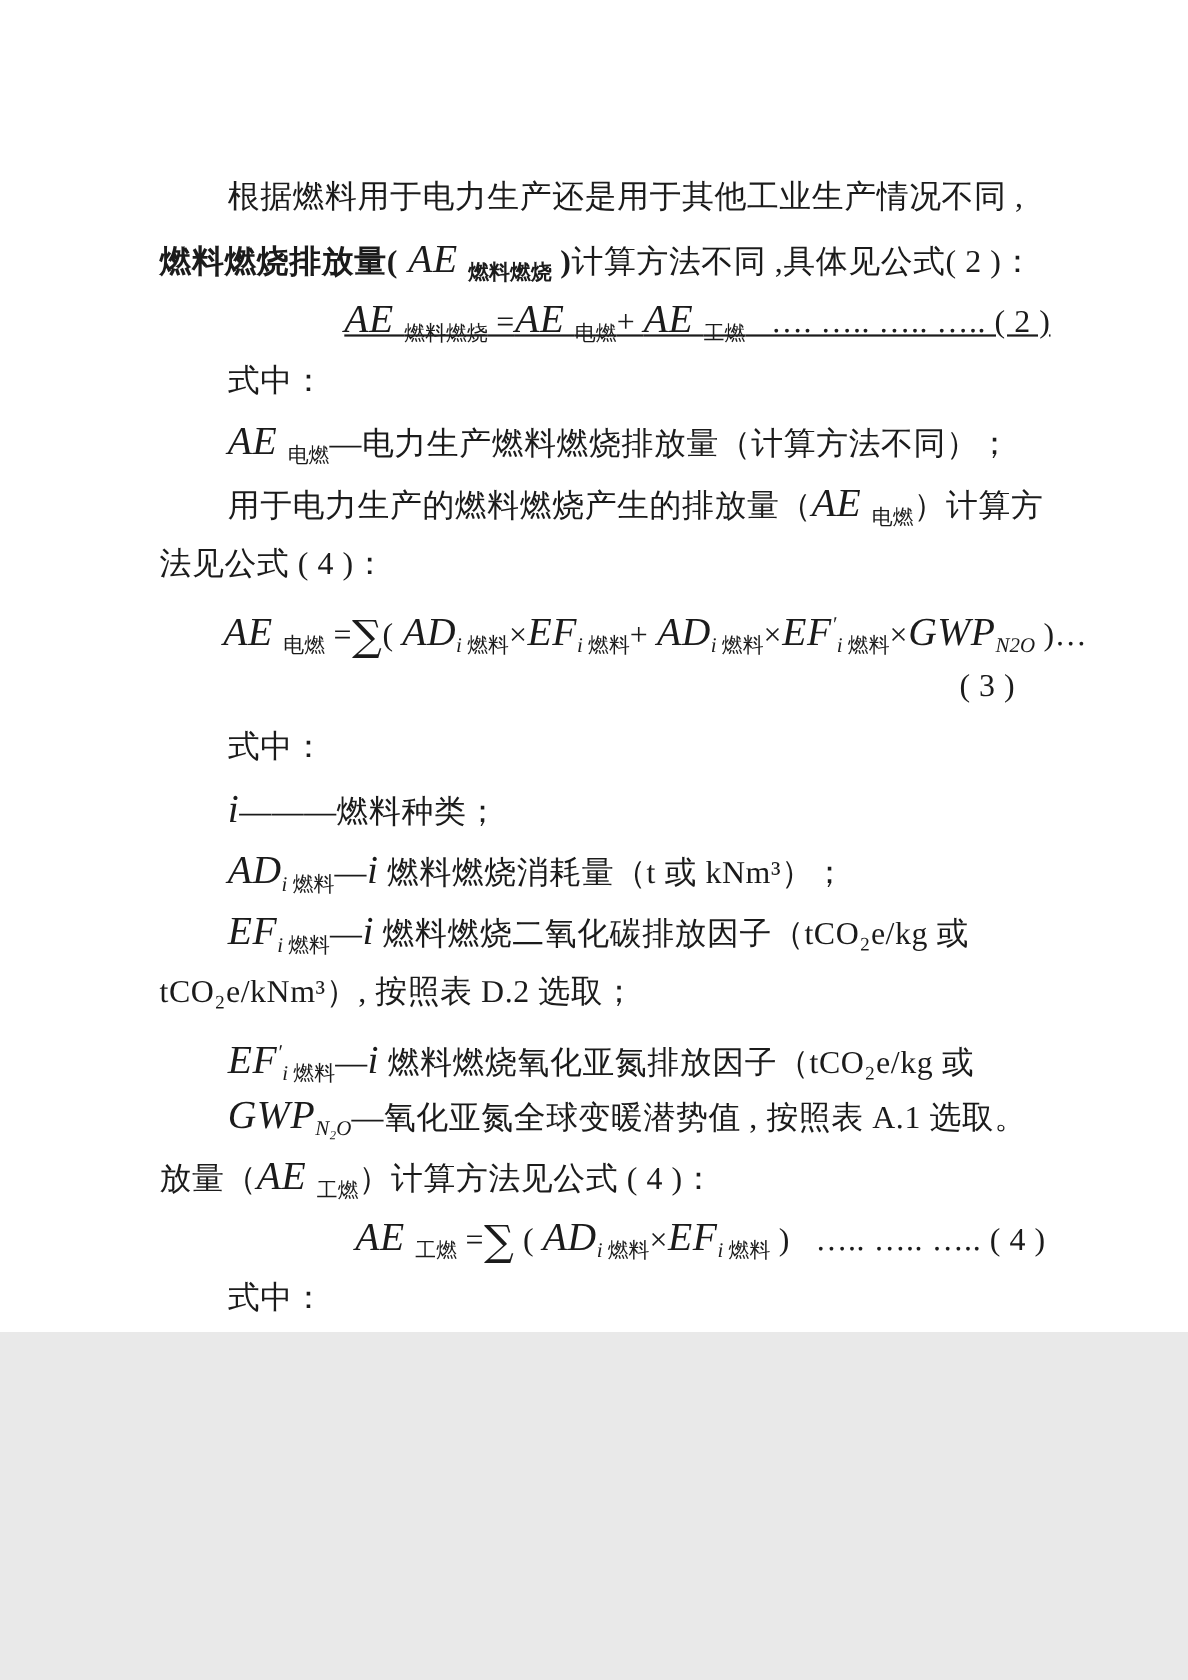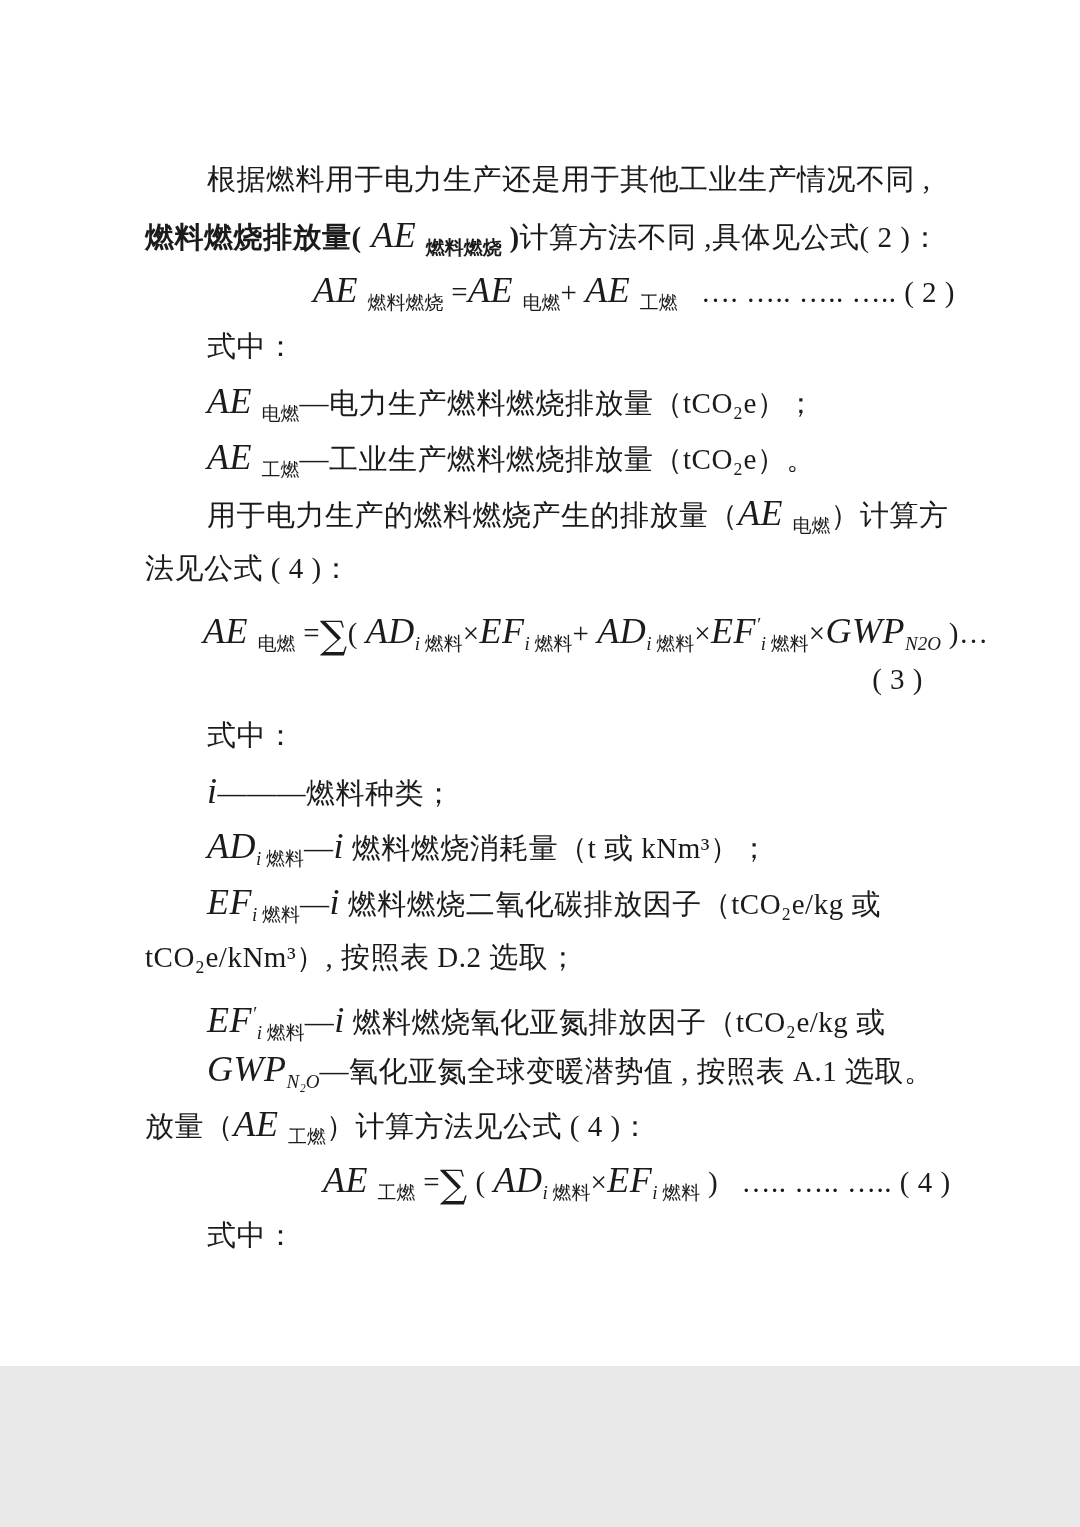--- a/index.html
+++ b/index.html
@@ -1,40 +1,40 @@
 <!DOCTYPE html>
 <html><head>
 <meta charset="utf-8">
 <style>
   html, body { margin: 0; padding: 0; background: #e9e9e9; }
   .page {
     position: relative;
     width: 1080px;
-    height: 1366px;
+    height: 1211px;
     margin: 0 auto;
     background: #ffffff;
     color: #1b1b1b;
     font-family: "Liberation Serif", serif;
     overflow: hidden;
   }
   .content {
     position: absolute;
     left: 145px;
     top: 152px;
     width: 792px;
   }
   .ln {
     font-size: 29px;
     line-height: 55.6px;
     height: 55.6px;
     white-space: pre;
     letter-spacing: 0.5px;
   }
   .indent { padding-left: 62px; }
-  .f2 { padding-left: 168px; }   
+  .f2 { padding-left: 168px; text-decoration: underline; }   
   .f3 { padding-left: 58px; }    
   .f4 { padding-left: 178px; }   
   .fr { text-align: right; padding-right: 14px; }
   .b { font-weight: bold; }
   .var {
     font-family: "Liberation Serif", serif;
     font-style: italic;
     font-size: 36px;
   }
   .rm {
@@ -72,22 +72,21 @@
 </style>
 </head>
 <body>
 
 <div class="page">
   <div class="content">
       <div class="ln indent"><span>根据燃料用于电力生产还是用于其他工业生产情况不同 ,</span></div>
       <div class="ln"><span class="b">燃料燃烧排放量(</span><span class="var"> AE </span><span class="sub b">燃料燃烧</span><span class="b"> )</span><span>计算方法不同 ,具体见公式( 2 )：</span></div>
       <div class="ln f2"><span class="var">AE </span><span class="sub">燃料燃烧</span><span class="rm"> =</span><span class="var">AE </span><span class="sub">电燃</span><span class="rm">+ </span><span class="var">AE </span><span class="sub">工燃</span><span class="rm">   …. ….. ….. ….. ( 2 )</span></div>
       <div class="ln indent"><span>式中：</span></div>
-      <div class="ln indent"><span class="var">AE </span><span class="sub">电燃</span><span>—电力生产燃料燃烧排放量（tCO₂e）；</span></div>
-      <div class="ln indent"><span class="var">AE </span><span class="sub">工燃</span><span>—工业生产燃料燃烧排放量（tCO₂e）。</span></div>
+      <div class="ln indent"><span class="var">AE </span><span class="sub">电燃</span><span>—电力生产燃料燃烧排放量（计算方法不同）；</span></div>
       <div class="ln indent"><span>用于电力生产的燃料燃烧产生的排放量（</span><span class="var">AE </span><span class="sub">电燃</span><span>）计算方</span></div>
       <div class="ln"><span>法见公式 ( 4 )：</span></div>
       <div class="ln f3"><span class="var">AE </span><span class="sub">电燃</span><span class="rm"> =</span><span class="sum">∑</span><span class="rm">( </span><span class="var">AD</span><span class="sub var">i </span><span class="sub">燃料</span><span class="rm">×</span><span class="var">EF</span><span class="sub var">i </span><span class="sub">燃料</span><span class="rm">+ </span><span class="var">AD</span><span class="sub var">i </span><span class="sub">燃料</span><span class="rm">×</span><span class="var">EF</span><span class="sup var">′</span><span class="sub var">i </span><span class="sub">燃料</span><span class="rm">×</span><span class="var">GWP</span><span class="sub var">N2O</span><span class="rm"> )…</span></div>
       <div class="ln fr"><span class="rm">( 3 )</span></div>
       <div class="ln indent"><span>式中：</span></div>
       <div class="ln indent"><span class="var">i</span><span>———燃料种类；</span></div>
       <div class="ln indent"><span class="var">AD</span><span class="sub var">i </span><span class="sub">燃料</span><span>—</span><span class="var">i</span><span> 燃料燃烧消耗量（t 或 kNm³）；</span></div>
       <div class="ln indent"><span class="var">EF</span><span class="sub var">i </span><span class="sub">燃料</span><span>—</span><span class="var">i</span><span> 燃料燃烧二氧化碳排放因子（tCO₂e/kg 或</span></div>
       <div class="ln"><span>tCO₂e/kNm³）, 按照表 D.2 选取；</span></div>
       <div class="ln indent"><span class="var">EF</span><span class="sup var">′</span><span class="sub var">i </span><span class="sub">燃料</span><span>—</span><span class="var">i</span><span> 燃料燃烧氧化亚氮排放因子（tCO₂e/kg 或</span></div>

